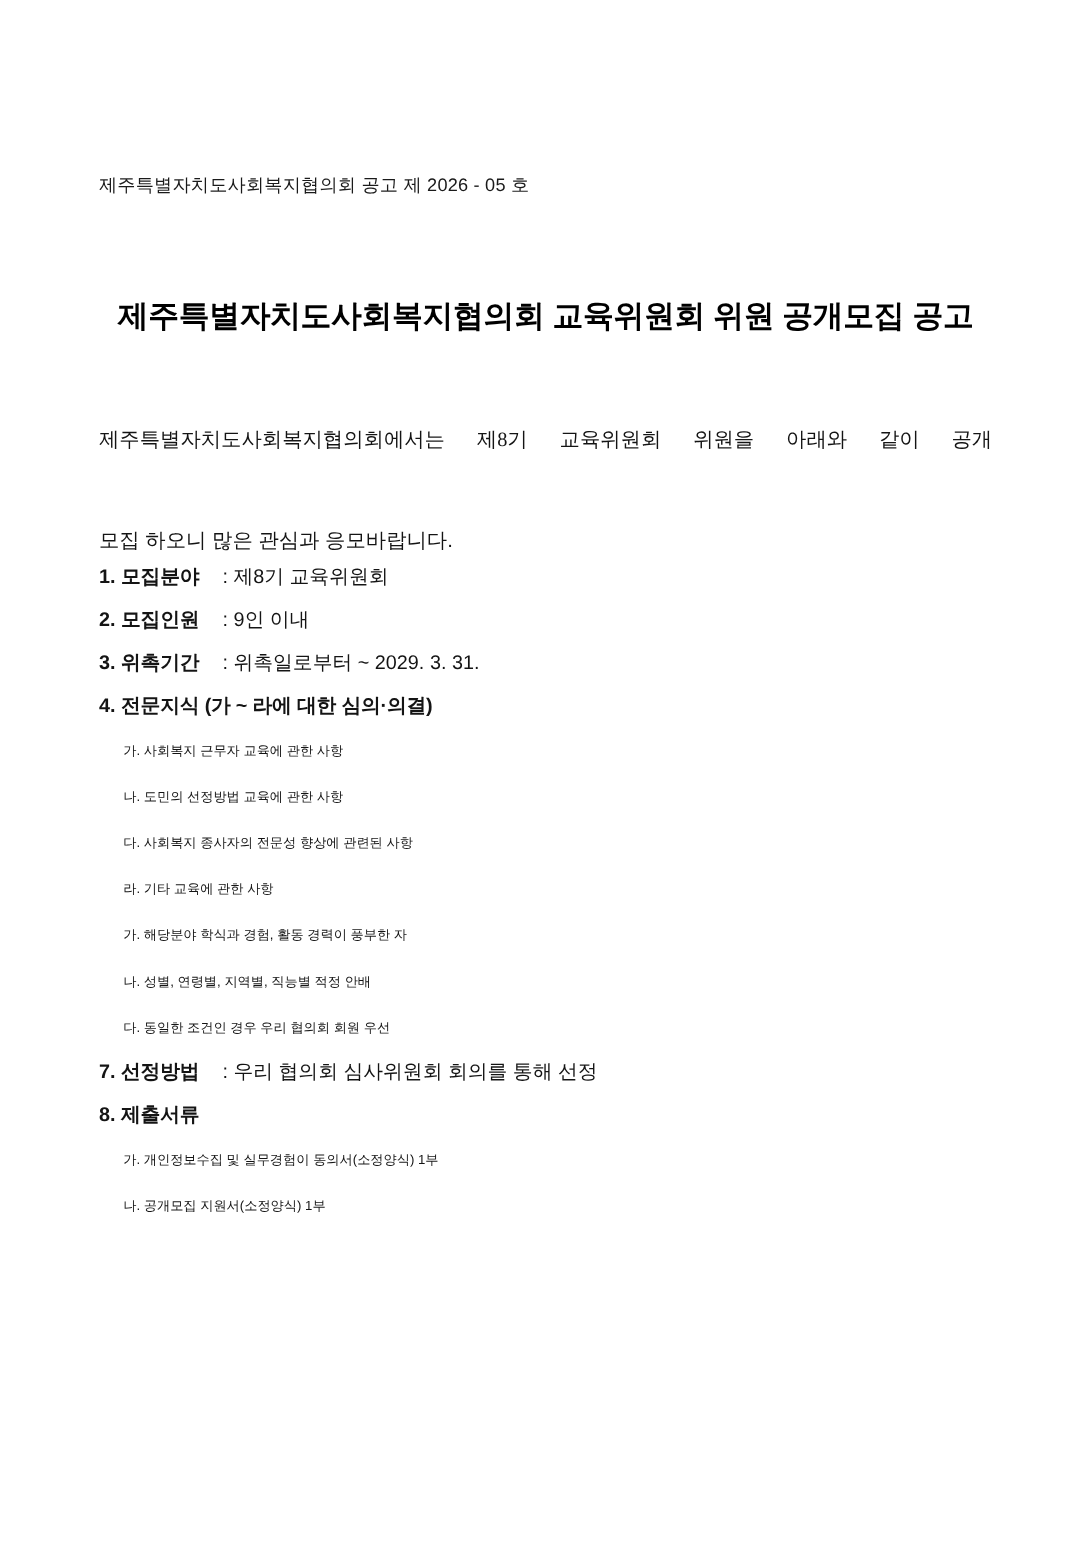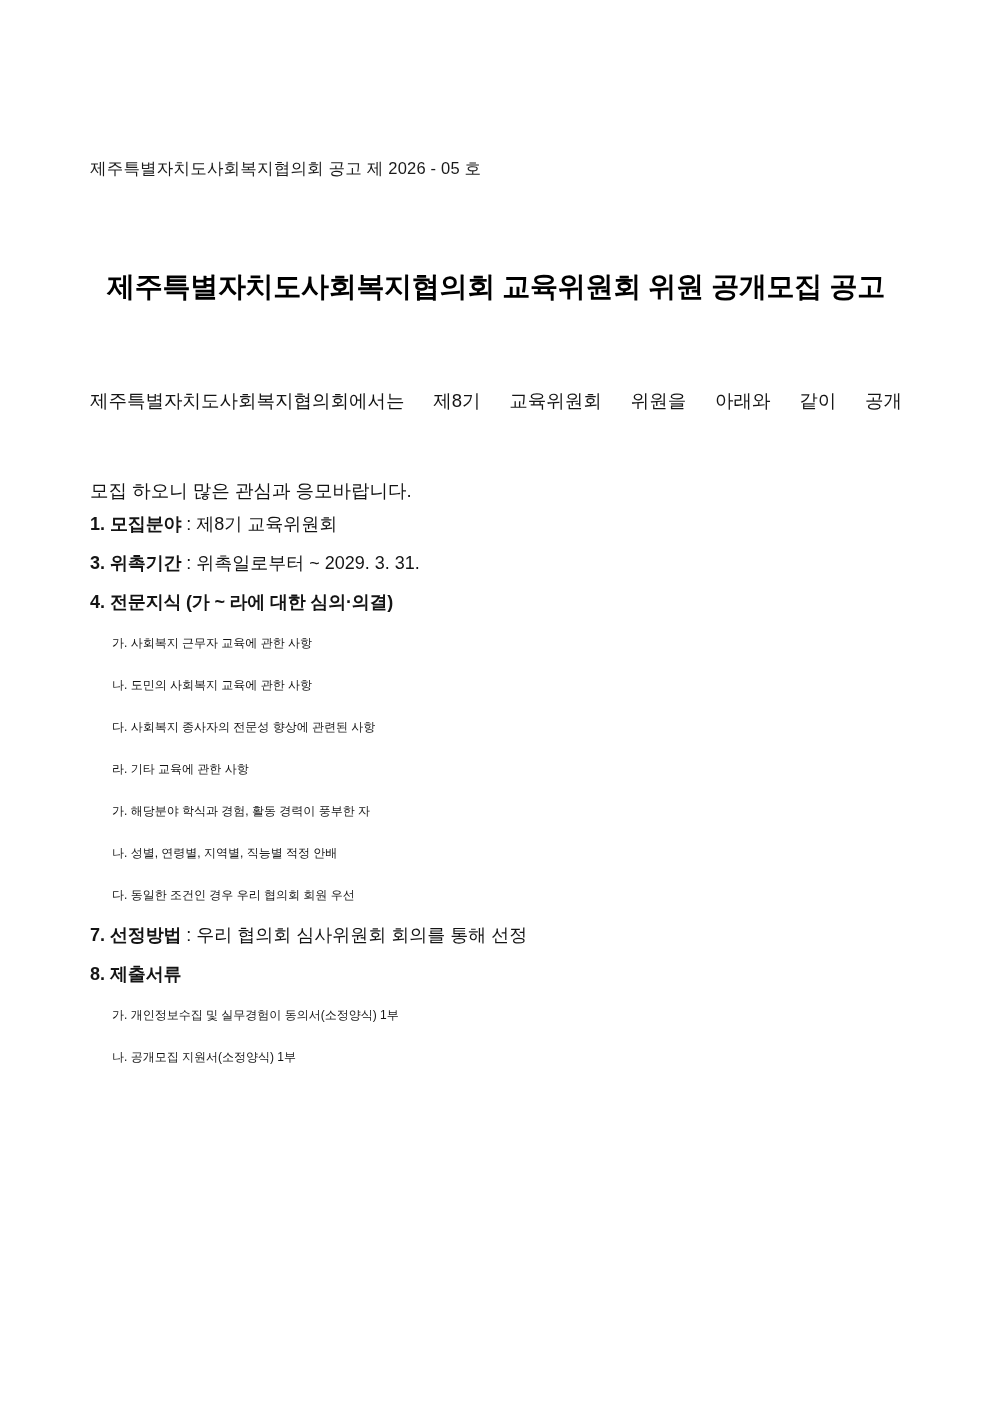--- a/index.html
+++ b/index.html
@@ -49,20 +49,21 @@
     width: 812px;
     font-size: 18.5px;
     line-height: 45px;
     text-align: justify;
     text-justify: inter-word;
     color: #141414;
   }
   .intro .line1 {
     display: block;
     text-align: justify;
+    font-family: Liberation Serif, serif;
   }
   .intro .line1::after {
     content: "";
     display: inline-block;
     width: 100%;
   }
   .body-list {
     position: absolute;
     top: 505px;
     left: 90px;
@@ -80,20 +81,21 @@
   }
   .item .num-label {
     font-weight: bold;
     letter-spacing: -0.2px;
   }
   .item .num-index {
     font-weight: bold;
   }
   .item .rest {
     font-weight: normal;
+    margin-left: 16px;
   }
   .sub {
     display: block;
     font-size: 12px;
     line-height: 42px;
     color: #141414;
     padding-left: 22px;
     white-space: nowrap;
   }
 </style>
@@ -106,24 +108,25 @@
 
   <div class="doc-title">제주특별자치도사회복지협의회 교육위원회 위원 공개모집 공고</div>
 
   <div class="intro">
     <span class="line1">제주특별자치도사회복지협의회에서는 제8기 교육위원회 위원을 아래와 같이 공개</span>
     <span class="line2">모집 하오니 많은 관심과 응모바랍니다.</span>
   </div>
 
   <div class="body-list">
       <div class="item num"><span class="num-index">1.</span> <span class="num-label">모집분야</span><span class="rest"> : 제8기 교육위원회</span></div>
+      <div class="item num"><span class="num-index">2.</span> <span class="num-label">모집인원</span><span class="rest"> : 9인 이내</span></div>
       <div class="item num"><span class="num-index">3.</span> <span class="num-label">위촉기간</span><span class="rest"> : 위촉일로부터 ~ 2029. 3. 31.</span></div>
       <div class="item num"><span class="num-index">4.</span> <span class="num-label">전문지식 (가 ~ 라에 대한 심의·의결)</span></div>
       <div class="sub">가. 사회복지 근무자 교육에 관한 사항</div>
-      <div class="sub">나. 도민의 사회복지 교육에 관한 사항</div>
+      <div class="sub">나. 도민의 선정방법 교육에 관한 사항</div>
       <div class="sub">다. 사회복지 종사자의 전문성 향상에 관련된 사항</div>
       <div class="sub">라. 기타 교육에 관한 사항</div>
       <div class="sub">가. 해당분야 학식과 경험, 활동 경력이 풍부한 자</div>
       <div class="sub">나. 성별, 연령별, 지역별, 직능별 적정 안배</div>
       <div class="sub">다. 동일한 조건인 경우 우리 협의회 회원 우선</div>
       <div class="item num"><span class="num-index">7.</span> <span class="num-label">선정방법</span><span class="rest"> : 우리 협의회 심사위원회 회의를 통해 선정</span></div>
       <div class="item num"><span class="num-index">8.</span> <span class="num-label">제출서류</span></div>
       <div class="sub">가. 개인정보수집 및 실무경험이 동의서(소정양식) 1부</div>
       <div class="sub">나. 공개모집 지원서(소정양식) 1부</div>
     </div>

